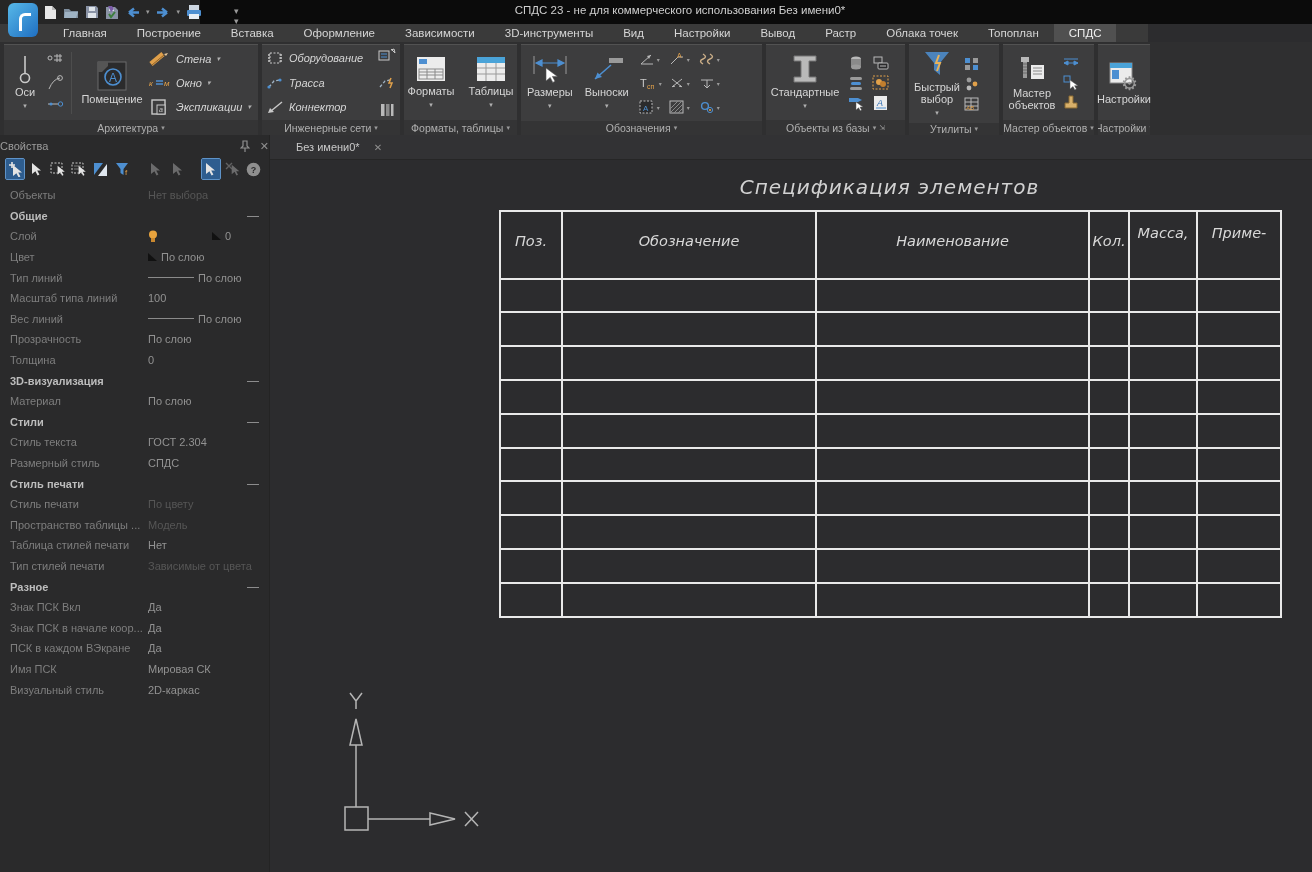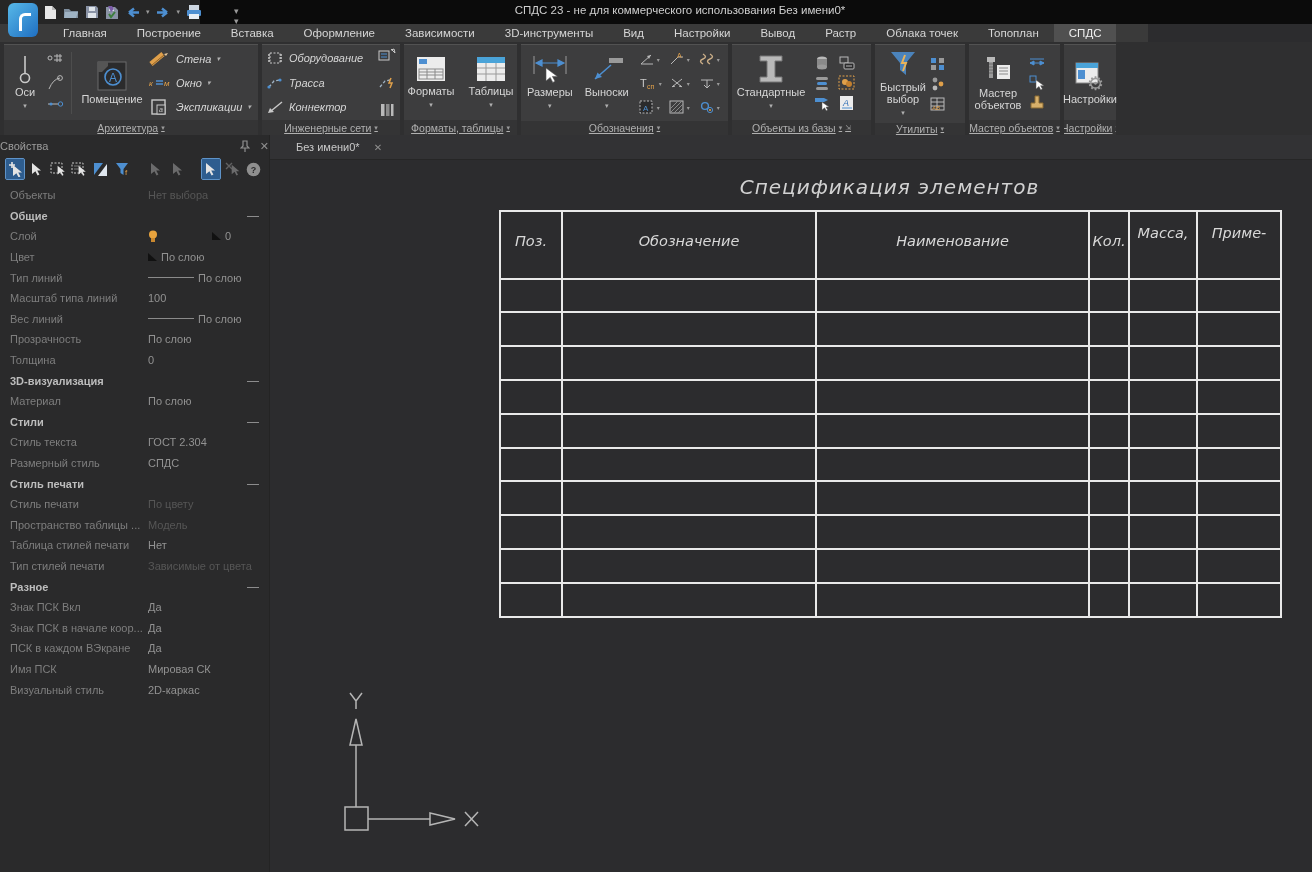--- a/index.html
+++ b/index.html
@@ -25,21 +25,21 @@
     display:flex; align-items:stretch; padding-left:48px; }
   .rtab { padding:0 15px; display:flex; align-items:center; color:#d6d6d6; font-size:11.5px; cursor:default; }
   .rtab.active { background:#505050; color:#efefef; }
 
   
   #ribbon { position:absolute; left:0; top:42px; width:1312px; height:93px; background:#2f2f30;
     display:flex; gap:4px; padding:2px 0 0 4px; }
   .panel { background:#3d3d3e; border-top:1px solid #525252; display:flex; flex-direction:column; }
   .pbody { flex:1; display:flex; align-items:center; padding:2px 4px; gap:4px; }
   .plabel { height:15px; background:#343435; color:#b0b0b0; font-size:10.5px; display:flex;
-    align-items:center; justify-content:center; gap:3px; padding:0 4px; white-space:nowrap; overflow:hidden;text-decoration:underline; }
+    align-items:center; justify-content:center; gap:3px; padding:0 4px; white-space:nowrap; overflow:hidden; }
   .plabel .caret { font-size:7px; color:#9a9a9a; }
   .bigbtn { display:flex; flex-direction:column; align-items:center; justify-content:flex-start;
     color:#d6d6d6; font-size:11px; text-align:center; gap:2px; padding:2px; line-height:12px; }
   .bigbtn .caret { font-size:7px; color:#b0b0b0; }
   .rowbtn { display:flex; align-items:center; gap:5px; color:#d6d6d6; font-size:11px; height:22px; white-space:nowrap; }
   .rowbtn .caret { font-size:7px; color:#b0b0b0; }
   .vcol { display:flex; flex-direction:column; justify-content:space-between; gap:3px;font-style:italic; }
   .vsep { width:1px; height:62px; background:#4d4d4d; margin:0 3px; }
   .sgrid { display:grid; grid-template-columns:repeat(3,30px); grid-auto-rows:24px; align-items:center; }
   .scell { display:flex; align-items:center; gap:2px; }
@@ -303,21 +303,21 @@
         <span>Таблицы</span>
           <span class="caret">▾</span>
       </div>
     </div>
     <div class="plabel">
         <span>Форматы, таблицы</span>
         <span class="caret">▾</span>
       </div>
   </div>
 
-  <div class="panel" style="width:207px">
+  <div class="panel" style="width:241px">
     <div class="pbody" style="gap:8px">
       <div class="bigbtn">
         <svg width="40" height="30">
             <line x1="4" y1="2" x2="4" y2="20" stroke="#9a9a9a"></line>
             <line x1="36" y1="2" x2="36" y2="20" stroke="#9a9a9a"></line>
             <path d="M6 9 H34 M6 9 l6 -3 v6 z M34 9 l-6 -3 v6 z" stroke="#4d8fd1" fill="#4d8fd1" stroke-width="1.2"></path>
             <path d="M16 14 l0 13 4.2 -3.6 2.6 5 2.2 -1.2 -2.6 -4.8 5 0 z" fill="#fff" stroke="#555" stroke-width=".6"></path>
           </svg>
         <span>Размеры</span>
           <span class="caret">▾</span>

